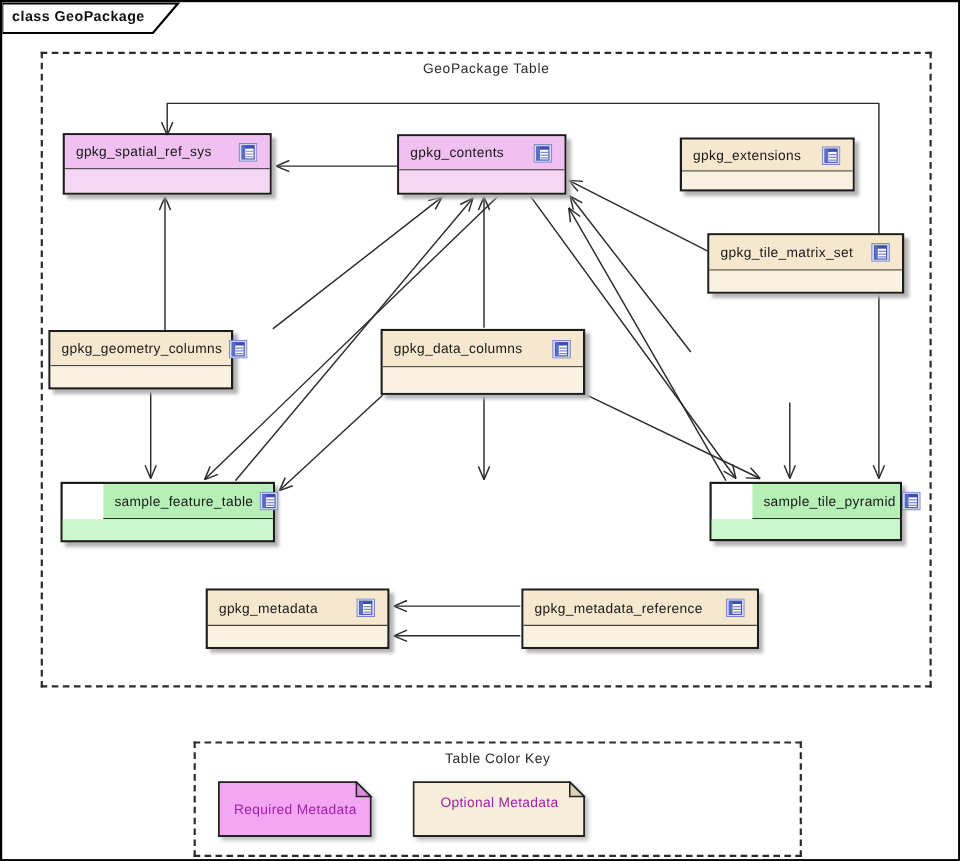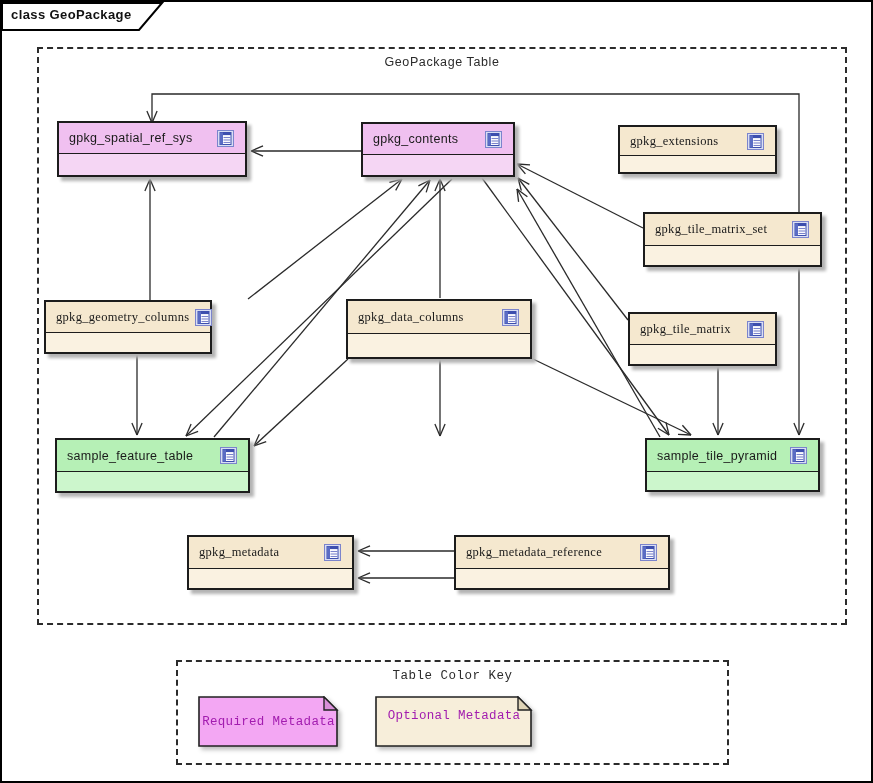--- a/index.html
+++ b/index.html
@@ -34,28 +34,28 @@
   }
   .tbox-header{
     display:flex;align-items:center;justify-content:space-between;
     padding:0 11px 0 10px;border-bottom:1.5px solid #1c1c1c;box-sizing:border-box;
   }
   .tbox-label{font-size:12.5px;letter-spacing:0.3px;white-space:nowrap;}
   .tbox-body{width:100%;}
   .table-icon{width:17px;height:17px;flex:0 0 auto;margin-left:6px;}
   .kind-required .tbox-header{background:var(--c-required,#f0c0f0);}
   .kind-required .tbox-body{background:var(--cb-required,#f5d6f4);}
-  .kind-optional .tbox-header{background:var(--c-optional,#f5e8cf);font-family:Liberation Serif, serif;}
+  .kind-optional .tbox-header{background:var(--c-optional,#f5e8cf);}
   .kind-optional .tbox-body{background:var(--cb-optional,#faf2e1);}
-  .kind-data .tbox-header{background:var(--c-data,#b6f0b6);}
+  .kind-data .tbox-header{background:var(--c-data,#b6f0b6);margin-left:37px;}
   .kind-data .tbox-body{background:var(--cb-data,#ccf6cc);}
   
   #color-key{
-    position:absolute;left:174px;top:658px;width:553px;height:105px;
-    border:2px dashed #2b2b2b;box-sizing:border-box;z-index:2;font-family:Liberation Mono, monospace;
+    position:absolute;left:174px;top:672px;width:553px;height:105px;
+    border:2px dashed #2b2b2b;box-sizing:border-box;z-index:2;
   }
   #color-key-title{
     position:absolute;left:0;top:7px;width:100%;text-align:center;
     font-size:12.5px;color:#2b2b2b;letter-spacing:0.5px;
   }
   .key-note{position:absolute;filter:drop-shadow(3px 3px 2px #bdbdbd);}
   .key-note .note-label{
     position:absolute;left:0;top:0;width:100%;height:100%;
     display:flex;align-items:center;justify-content:center;
     font-size:12.5px;letter-spacing:0.3px;color:#a21caf;
@@ -264,35 +264,20 @@
             <rect x="3" y="2.5" width="11" height="2.6" fill="#3d4fae"></rect>
             <rect x="3" y="2.5" width="3" height="12" fill="#5a6cc4"></rect>
             <line x1="6.5" y1="7.5" x2="13.5" y2="7.5" stroke="#7b84cc" stroke-width="1.1"></line>
             <line x1="6.5" y1="10" x2="13.5" y2="10" stroke="#7b84cc" stroke-width="1.1"></line>
             <line x1="6.5" y1="12.5" x2="13.5" y2="12.5" stroke="#7b84cc" stroke-width="1.1"></line>
           </svg></span>
       </div>
     <div class="tbox-body" style="height:23px"></div>
   </div>
 
-  <div class="tbox kind-optional" style="left:626px;top:310px;width:149px;height:54px">
-    <div class="tbox-header" style="height:31px">
-        <span class="tbox-label">gpkg_tile_matrix</span>
-        <span class="table-icon icon-slot"><svg width="17" height="17" viewBox="0 0 17 17">
-            <rect x="0.5" y="0.5" width="16" height="16" fill="#d9def4" stroke="#7b84cc" stroke-width="1"></rect>
-            <rect x="3" y="2.5" width="11" height="12" fill="#ffffff" stroke="#3d4fae" stroke-width="1"></rect>
-            <rect x="3" y="2.5" width="11" height="2.6" fill="#3d4fae"></rect>
-            <rect x="3" y="2.5" width="3" height="12" fill="#5a6cc4"></rect>
-            <line x1="6.5" y1="7.5" x2="13.5" y2="7.5" stroke="#7b84cc" stroke-width="1.1"></line>
-            <line x1="6.5" y1="10" x2="13.5" y2="10" stroke="#7b84cc" stroke-width="1.1"></line>
-            <line x1="6.5" y1="12.5" x2="13.5" y2="12.5" stroke="#7b84cc" stroke-width="1.1"></line>
-          </svg></span>
-      </div>
-    <div class="tbox-body" style="height:19px"></div>
-  </div>
 
   <div class="tbox kind-data" style="left:53px;top:436px;width:195px;height:55px">
     <div class="tbox-header" style="height:32px">
         <span class="tbox-label">sample_feature_table</span>
         <span class="table-icon icon-slot"><svg width="17" height="17" viewBox="0 0 17 17">
             <rect x="0.5" y="0.5" width="16" height="16" fill="#d9def4" stroke="#7b84cc" stroke-width="1"></rect>
             <rect x="3" y="2.5" width="11" height="12" fill="#ffffff" stroke="#3d4fae" stroke-width="1"></rect>
             <rect x="3" y="2.5" width="11" height="2.6" fill="#3d4fae"></rect>
             <rect x="3" y="2.5" width="3" height="12" fill="#5a6cc4"></rect>
             <line x1="6.5" y1="7.5" x2="13.5" y2="7.5" stroke="#7b84cc" stroke-width="1.1"></line>
@@ -329,21 +314,21 @@
             <rect x="3" y="2.5" width="11" height="2.6" fill="#3d4fae"></rect>
             <rect x="3" y="2.5" width="3" height="12" fill="#5a6cc4"></rect>
             <line x1="6.5" y1="7.5" x2="13.5" y2="7.5" stroke="#7b84cc" stroke-width="1.1"></line>
             <line x1="6.5" y1="10" x2="13.5" y2="10" stroke="#7b84cc" stroke-width="1.1"></line>
             <line x1="6.5" y1="12.5" x2="13.5" y2="12.5" stroke="#7b84cc" stroke-width="1.1"></line>
           </svg></span>
       </div>
     <div class="tbox-body" style="height:19px"></div>
   </div>
 
-  <div class="tbox kind-optional" style="left:452px;top:533px;width:216px;height:55px">
+  <div class="tbox kind-optional" style="left:472px;top:533px;width:216px;height:55px">
     <div class="tbox-header" style="height:32px">
         <span class="tbox-label">gpkg_metadata_reference</span>
         <span class="table-icon icon-slot"><svg width="17" height="17" viewBox="0 0 17 17">
             <rect x="0.5" y="0.5" width="16" height="16" fill="#d9def4" stroke="#7b84cc" stroke-width="1"></rect>
             <rect x="3" y="2.5" width="11" height="12" fill="#ffffff" stroke="#3d4fae" stroke-width="1"></rect>
             <rect x="3" y="2.5" width="11" height="2.6" fill="#3d4fae"></rect>
             <rect x="3" y="2.5" width="3" height="12" fill="#5a6cc4"></rect>
             <line x1="6.5" y1="7.5" x2="13.5" y2="7.5" stroke="#7b84cc" stroke-width="1.1"></line>
             <line x1="6.5" y1="10" x2="13.5" y2="10" stroke="#7b84cc" stroke-width="1.1"></line>
             <line x1="6.5" y1="12.5" x2="13.5" y2="12.5" stroke="#7b84cc" stroke-width="1.1"></line>

